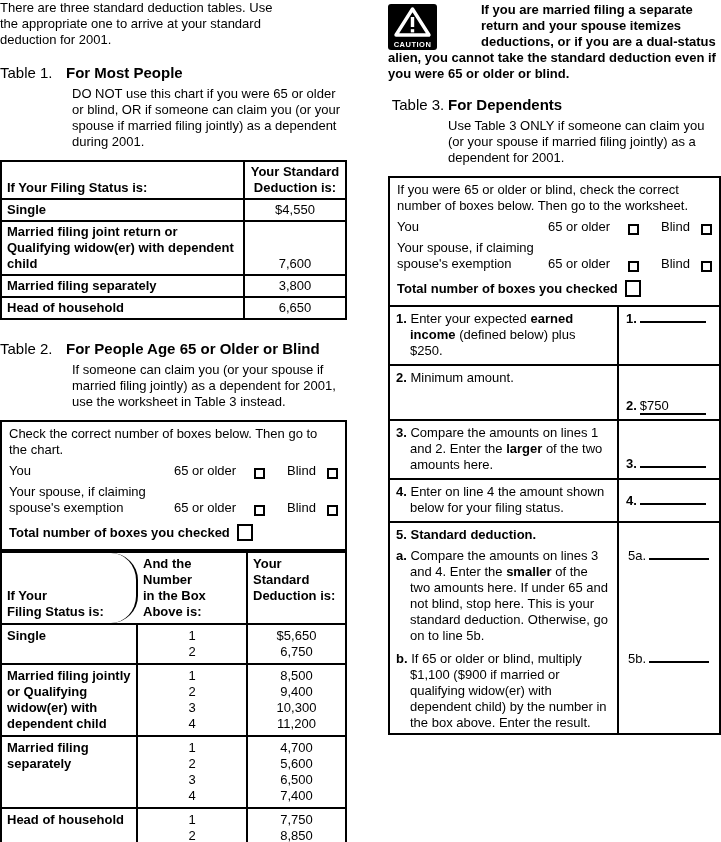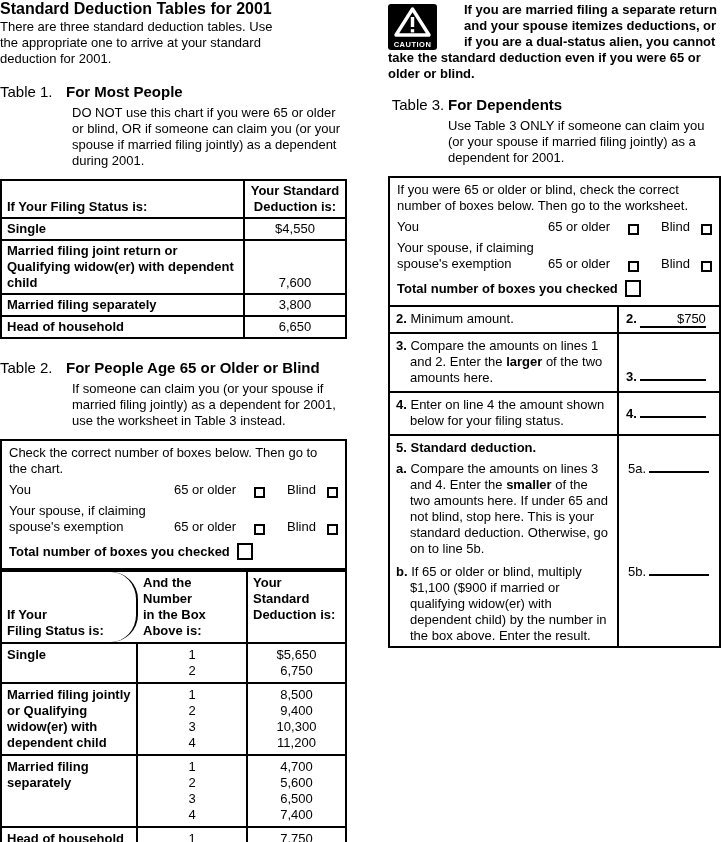--- a/index.html
+++ b/index.html
@@ -50,32 +50,32 @@
   .t2-row:first-child { border-top: none; }
   .t2-c1 { width: 136px; flex: none; border-right: 2px solid #000; padding: 3px 5px; }
   .t2-c2 { width: 110px; flex: none; border-right: 2px solid #000; padding: 3px 5px; text-align: center; }
   .t2-c3 { flex: 1; padding: 3px 5px; text-align: center; }
   .t2-head .t2-c1 { font-weight: bold; display: flex; align-items: flex-end; border-radius: 27px; }
   .t2-head .t2-c2, .t2-head .t2-c3 { font-weight: bold; text-align: left; }
   .t2-body .t2-c1 { font-weight: bold; }
 
   
   .caution { margin-bottom: 14px; overflow: visible; }
-  .caution-icon { float: left; width: 69px; height: 46px; margin-right: 7px; margin-top: 2px; }
+  .caution-icon { float: left; width: 69px; height: 46px; margin-right: 24px; margin-top: 2px; }
   .caution-text { font-weight: bold; line-height: 16px; }
 
   
   .ws { border: 2px solid #000; }
   .ws-row { display: flex; border-top: 2px solid #000; }
   .ws .chk-section { border-top: none; }
   .ws-left { flex: 1; border-right: 2px solid #000; padding: 4px 6px 5px 6px; }
   .ws-ans { width: 100px; flex: none; padding: 4px 4px 4px 7px; white-space: nowrap; }
   .ws-ans .ans-num { font-weight: bold; }
   .blank { display: inline-block; width: 66px; border-bottom: 2px solid #000; height: 12px; margin-left: 3px; }
-  .blank.filled { text-align: right; height: auto; line-height: 15px; }
+  .blank.filled { text-align: left; height: auto; line-height: 15px; margin-top: 28px; }
   .ws-row3 .ws-ans { display: flex; align-items: flex-end; padding-bottom: 6px; }
   .ws-row4 .ws-ans { display: flex; align-items: center; }
   .num { font-weight: bold; }
   .ws-text { display: block; padding-left: 14px; text-indent: -14px; }
   .bullets { margin-top: 4px; padding-left: 14px; }
   .bullet-item { position: relative; padding-left: 13px; margin-top: 4px; }
   .bullet-item::before { content: "\25CF"; position: absolute; left: 0; top: 0; font-size: 9px; }
 
   .ws5 { display: grid; grid-template-columns: 1fr 100px; position: relative; border-top: 2px solid #000; }
   .ws5-divider { position: absolute; top: 0; bottom: 0; right: 100px; width: 2px; background: #000; }
@@ -87,21 +87,20 @@
 
   .r2 { grid-row: 2; } .r3 { grid-row: 3; }
 </style>
 </head>
 <body>
 
 <div class="page">
 
   <div class="col-left">
 
-    <h1 class="doc-title">Standard Deduction Tables for 2001</h1>
     <p class="intro">There are three standard deduction tables. Use the appropriate one to arrive at your standard deduction for 2001.</p>
 
     <div class="tbl-heading">
       <span class="tbl-label">Table 1.</span><span class="tbl-title">For Most People</span>
     </div>
     <p class="tbl-note">DO NOT use this chart if you were 65 or older or blind, OR if someone can claim you (or your spouse if married filing jointly) as a dependent during 2001.</p>
 
     <div class="t1">
       <div class="t1-row t1-head">
         <div class="t1-c1">If Your Filing Status is:</div>
@@ -241,20 +240,28 @@
           <span class="cb gap"></span>
           <span class="chk-blind">Blind</span>
           <span class="cb"></span>
         </div>
         <div class="chk-total">
           <span>Total number of boxes you checked</span>
           <span class="cb-big"></span>
         </div>
       </div>
 
+      <div class="ws-row">
+        <div class="ws-left">
+          <span class="ws-text"><span class="num">1.</span> <span>Enter your expected </span><b>earned income</b><span> (defined below) plus $250.</span></span>
+        </div>
+        <div class="ws-ans">
+          <span class="ans-num">1.</span><span class="blank"></span>
+        </div>
+      </div>
 
       <div class="ws-row">
         <div class="ws-left">
           <span class="ws-text"><span class="num">2.</span> <span>Minimum amount.</span></span>
         </div>
         <div class="ws-ans">
           <span class="ans-num">2.</span><span class="blank filled">$750</span>
         </div>
       </div>
 

